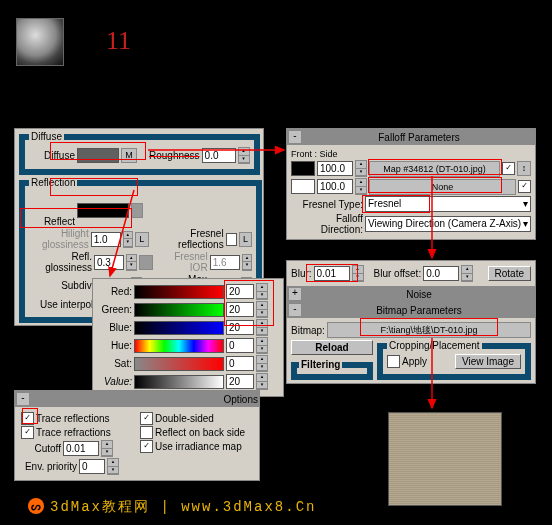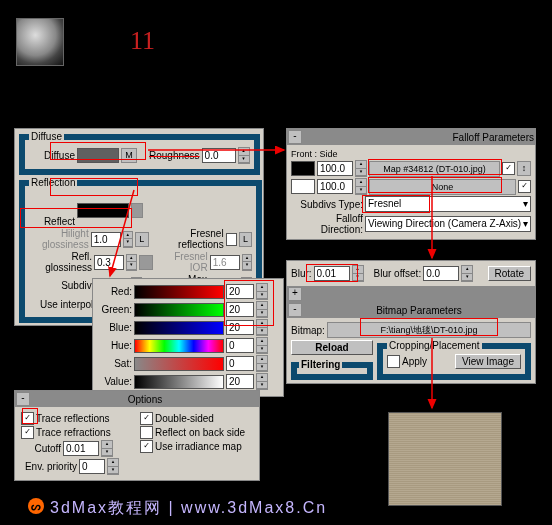--- a/index.html
+++ b/index.html
@@ -26,28 +26,28 @@
 .gradient-b { background:linear-gradient(90deg,#000,#00f); }
 .gradient-h { background:linear-gradient(90deg,red,yellow,lime,cyan,blue,magenta,red); }
 .gradient-s { background:linear-gradient(90deg,#888,#f00); }
 .gradient-v { background:linear-gradient(90deg,#000,#fff); }
 .btn { background:#c0c0c0; border:1px solid #fff; border-right-color:#555; border-bottom-color:#555; padding:1px 6px; font-size:10px; }
 .strike { text-decoration:line-through; text-decoration-color:#e00; }
 .thumb { position:absolute; width:46px; height:46px; left:16px; top:18px; border:1px solid #666; background:radial-gradient(circle at 40% 35%, #ddd 0%, #aaa 30%, #888 50%, #444 70%, #111 100%); }
 .step { position:absolute; color:#c82020; font-size:26px; font-family:serif; }
 .tex { position:absolute; width:112px; height:92px; left:388px; top:412px; background:repeating-linear-gradient(0deg,#b5a890 0 1px,#a89a80 1px 2px); border:1px solid #555; }
 .logo { position:absolute; left:28px; top:498px; width:16px; height:16px; border-radius:50%; background:#f60; color:#000; font-weight:bold; font-size:11px; text-align:center; line-height:16px; font-family:Arial; }
-.footer { position:absolute; left:50px; top:498px; color:#c4b5fd; font-size:16px; letter-spacing:2px; font-family:Liberation Sans, sans-serif; }
+.footer { position:absolute; left:50px; top:498px; color:#eab308; font-size:14px; letter-spacing:2px; font-family:Liberation Mono, monospace; }
 svg.arrow-svg { position:absolute; pointer-events:none; }
 </style>
 </head>
 <body>
 
 <div class="thumb"></div>
-<div class="step" style="left:106px; top:26px;margin-left:24px;">11</div>
+<div class="step" style="left:106px; top:26px;">11</div>
 
 <div class="panel" style="left:14px; top:128px; width:248px;">
   <fieldset>
     <legend>Diffuse</legend>
     <div class="row">
       <span class="lbl" style="width:46px;">Diffuse</span>
       <span class="swatch" style="background:#606060;"></span>
       <span class="btn-m">M</span>
       <span style="width:8px"></span>
       <span class="lbl strike">Roughness</span>
@@ -185,37 +185,37 @@
       <div class="slider gradient-s"></div>
       <div class="numbox">
         <input style="width: 22px;" value="0">
       </div>
       <div class="spin">
         <div>▴</div>
         <div>▾</div>
       </div>
     </div>
   <div class="row">
-      <span class="lbl" style="width:34px;">Value:</span>
+      <span class="lbl" style="width:34px;font-style:italic;">Value:</span>
       <div class="slider gradient-v"></div>
       <div class="numbox">
         <input style="width: 22px;" value="20">
       </div>
       <div class="spin">
         <div>▴</div>
         <div>▾</div>
       </div>
     </div>
 </div>
 <div class="redbox" style="left:224px; top:280px; width:48px; height:44px;"></div>
 
 <div class="panel" style="left:14px; top:390px; width:244px;">
   <div class="hdr">
       <div class="hdr-btn">-</div>
-      <span style="flex:1;text-align:center;">Options</span>
+      <span style="flex:1;text-align:right;">Options</span>
     </div>
   <div style="padding:4px 6px; display:flex; gap:6px;">
     <div style="flex:1;">
       <div class="row">
           <span class="chk">✓</span>
           <span>Trace reflections</span>
         </div>
       <div class="row">
           <span class="chk">✓</span>
           <span>Trace refractions</span>
@@ -255,21 +255,21 @@
           <span>Use irradiance map</span>
         </div>
     </div>
   </div>
 </div>
 <div class="redbox" style="left:22px; top:408px; width:14px; height:14px;"></div>
 
 <div class="panel" style="left:286px; top:128px; width:248px;">
   <div class="hdr">
       <div class="hdr-btn">-</div>
-      <span style="flex:1;text-align:right;">Falloff Parameters</span>
+      <span style="flex:1;text-align:center;">Falloff Parameters</span>
     </div>
   <div style="padding:3px 4px;">
     <div class="row" style="font-size:9px;">
         <span>Front : Side</span>
       </div>
     <div class="row">
       <span class="swatch" style="background:#000; width:22px;"></span>
       <div class="numbox">
           <input style="width: 30px;" value="100.0">
         </div>
@@ -287,21 +287,21 @@
           <input style="width: 30px;" value="100.0">
         </div>
       <div class="spin">
           <div>▴</div>
           <div>▾</div>
         </div>
       <div class="mapbtn">None</div>
       <span class="chk">✓</span>
     </div>
     <div class="row">
-      <span class="lbl" style="width:72px;">Subdivs Type:</span>
+      <span class="lbl" style="width:72px;">Fresnel Type:</span>
       <div class="sel">
           <span>Fresnel</span>
           <span>▾</span>
         </div>
     </div>
     <div class="row">
       <span class="lbl" style="width:72px;">Falloff Direction:</span>
       <div class="sel">
           <span>Viewing Direction (Camera Z-Axis)</span>
           <span>▾</span>
@@ -332,20 +332,21 @@
       <div class="spin">
           <div>▴</div>
           <div>▾</div>
         </div>
       <span style="flex:1"></span>
       <span class="btn">Rotate</span>
     </div>
   </div>
   <div class="hdr">
       <div class="hdr-btn">+</div>
+      <span style="flex:1;text-align:center;">Noise</span>
     </div>
   <div class="hdr">
       <div class="hdr-btn">-</div>
       <span style="flex:1;text-align:center;">Bitmap Parameters</span>
     </div>
   <div style="padding:3px 4px;">
     <div class="row">
       <span class="lbl">Bitmap:</span>
       <div class="mapbtn" style="flex:1;">F:\tiang\地毯\DT-010.jpg</div>
     </div>

